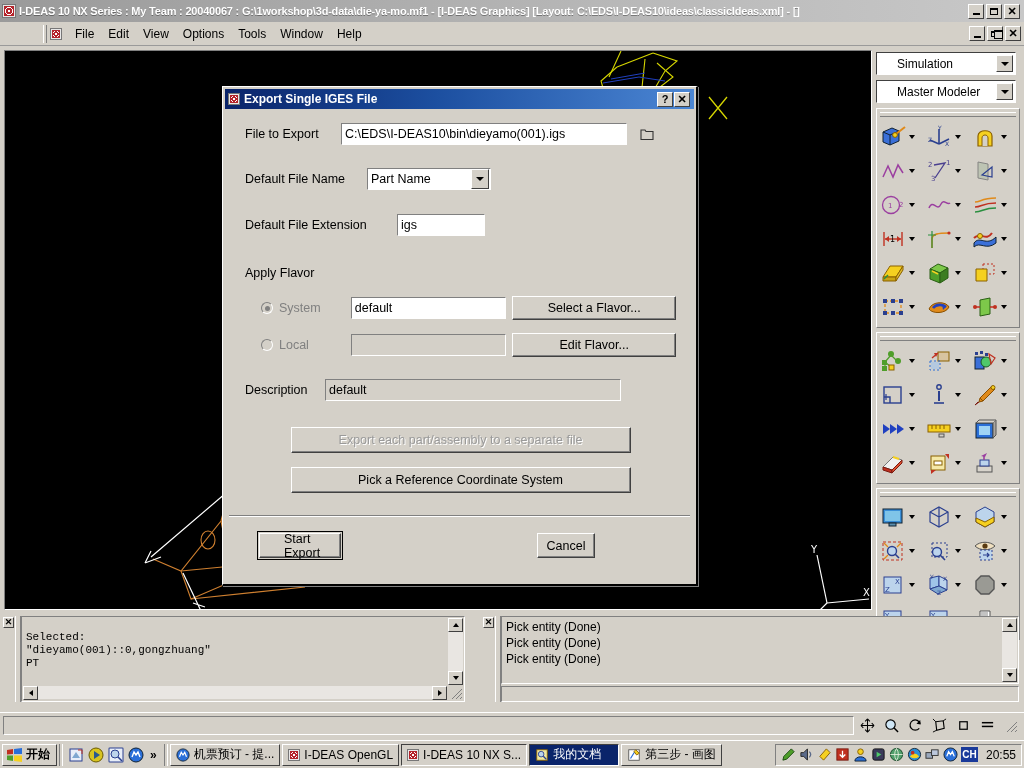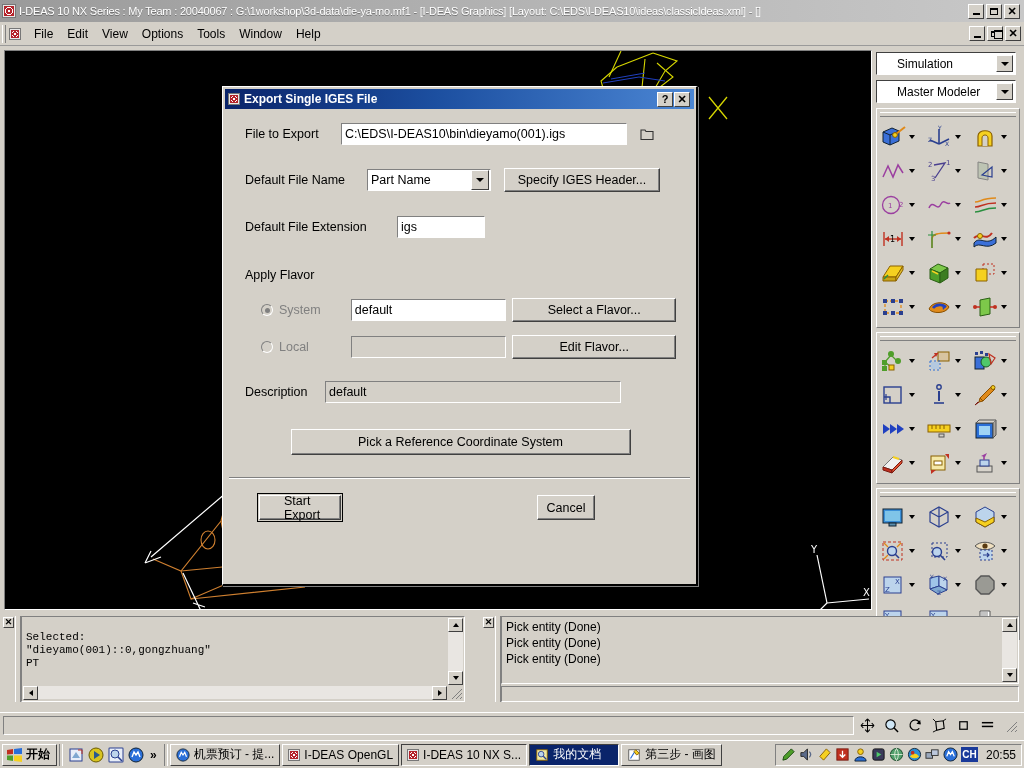--- a/index.html
+++ b/index.html
@@ -13,21 +13,21 @@
   }
   #app { position: relative; width: 1024px; height: 768px; background: #d4d0c8; }
 
   
   #title-bar {
     position: absolute; top: 0; left: 0; width: 1024px; height: 22px;
     background: linear-gradient(to right, #9a9a9a, #b8b8b8 60%, #c8c8c8);
     display: flex; align-items: center; padding: 0 2px;
   }
   #title-bar .tbtext {
-    color: #ffffff; font-size: 11px; font-weight: normal; white-space: nowrap;
+    color: #ffffff; font-size: 11px; font-weight: bold; white-space: nowrap;
     overflow: hidden; margin-left: 3px; letter-spacing: -0.2px;
     text-shadow: 0 1px 0 rgba(0,0,0,.35);
   }
   .ideas-logo {
     width: 14px; height: 14px; flex: 0 0 14px; position: relative;
     background: #e8e8e8; border: 1px solid #777;
   }
   .ideas-logo::before {
     content: ""; position: absolute; left: 1px; top: 1px; right: 1px; bottom: 1px;
     background:
@@ -49,20 +49,21 @@
                       position: relative; margin: 1px 0 0 -2px; }
   .wbtn .glyph-rest::after { content:""; position:absolute; left:2px; top:-3px; width:7px; height:6px;
                       border:1px solid #000; border-top-width:2px; background:#d4d0c8; }
   .wbtn .glyph-x { font-size: 11px; font-weight: bold; line-height: 11px; }
 
   
   #menu-bar {
     position: absolute; top: 22px; left: 0; width: 1024px; height: 24px;
     background: #d4d0c8; display: flex; align-items: center;
     border-bottom: 1px solid #9a9a9a;
+    padding-left: 41px;
   }
   #menu-bar .grip {
     width: 4px; height: 18px; margin: 0 3px 0 2px;
     border-left: 1px solid #fff; border-right: 1px solid #808080;
   }
   .menu-item {
     padding: 2px 7px; font-size: 12px; color: #000; cursor: default; white-space: nowrap;
   }
   #menu-wbtns { margin-left: auto; display: flex; gap: 2px; padding-right: 3px; }
 
@@ -1170,21 +1171,20 @@
       </div>
 
       <div class="row" style="margin-bottom:24px">
         <div class="lbl" style="width:122px">Default File Name</div>
         <div class="field" style="width:124px;position:relative;padding-right:20px">
           <span>Part Name</span>
           <div class="caret-btn" style="position:absolute;right:1px;top:0">
             <div class="caret"></div>
           </div>
         </div>
-        <div class="btn" style="width:156px;margin-left:13px">Specify IGES Header...</div>
       </div>
 
       <div class="row" style="margin-bottom:30px">
         <div class="lbl" style="width:152px">Default File Extension</div>
         <div class="field" style="width:88px">igs</div>
       </div>
 
       <div class="row" style="margin-bottom:16px">
         <div class="lbl" style="width:248px">Apply Flavor</div>
       </div>
@@ -1205,20 +1205,21 @@
         </div>
         <div class="field flat" style="width:156px;margin-left:16px"></div>
         <div class="btn" style="width:164px;margin-left:6px">Edit Flavor...</div>
       </div>
 
       <div class="row" style="margin-bottom:26px">
         <div class="lbl" style="width:80px">Description</div>
         <div class="field flat" style="width:296px">default</div>
       </div>
 
+      <div class="btn disabled" style="width:340px;height:26px;margin:0 auto 14px auto">Export each part/assembly to a separate file</div>
       <div class="btn" style="width:340px;height:26px;margin:0 auto 0 auto">Pick a Reference Coordinate System</div>
 
       <div class="sep-line" style="margin:22px -14px 0 -16px"></div>
 
       <div style="display:flex;align-items:center;margin-top:16px;padding:0 6px">
         <div class="btn default" style="width:82px;height:25px;margin-left:8px">Start Export</div>
         <div class="btn" style="width:58px;height:25px;margin-left:196px">Cancel</div>
       </div>
 
     </div>

